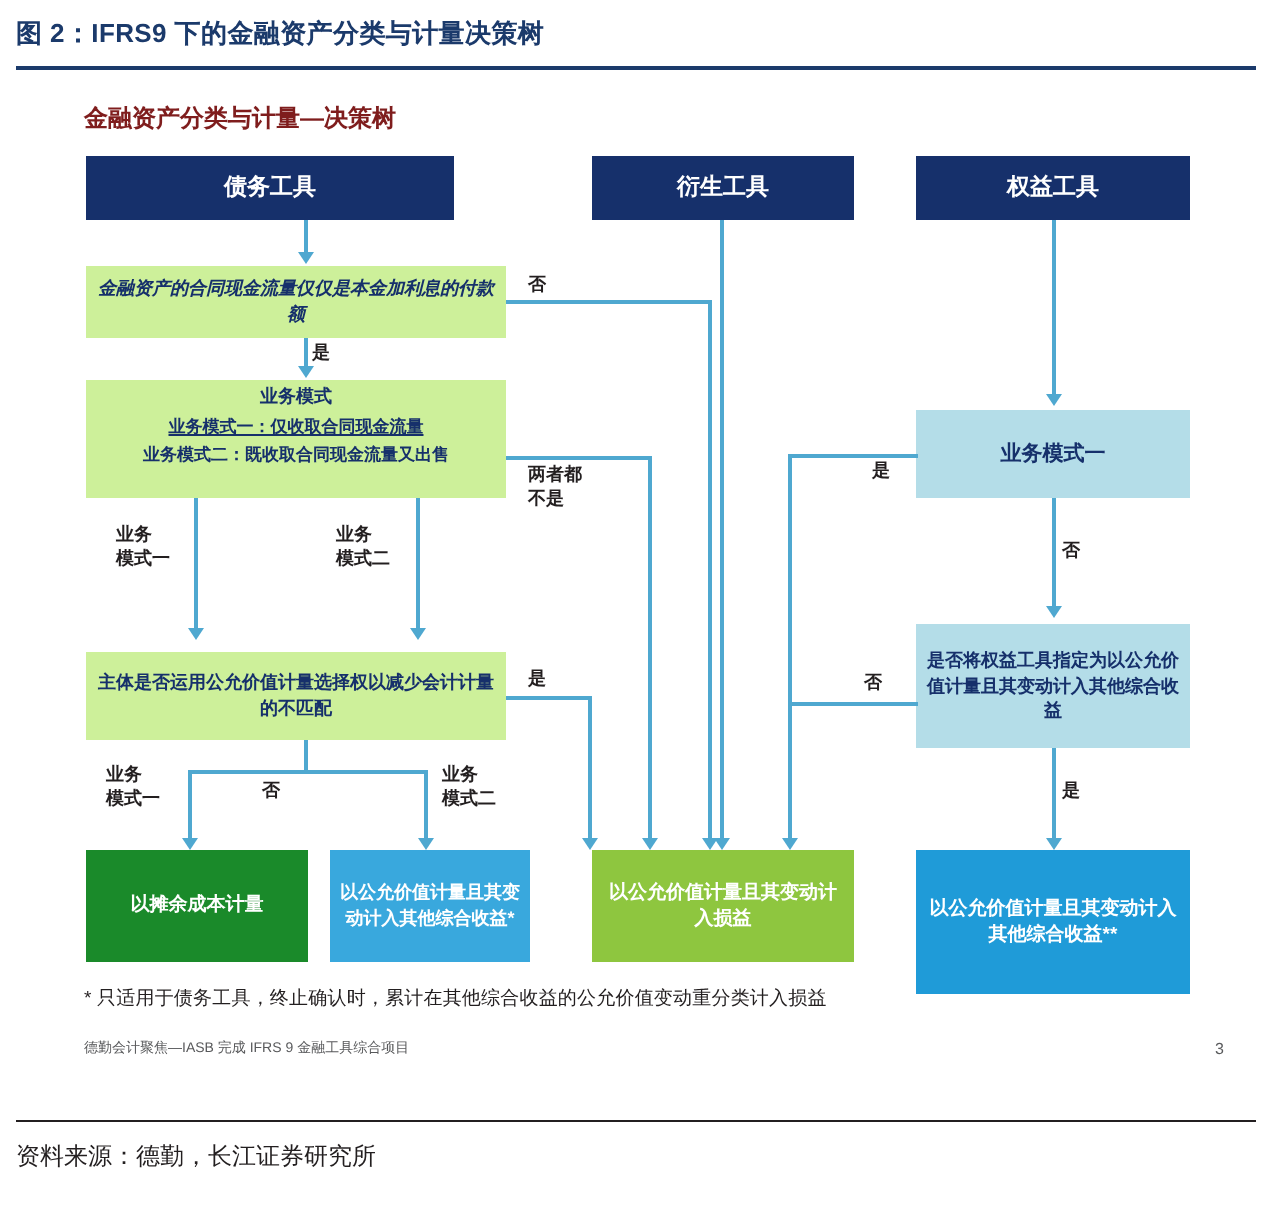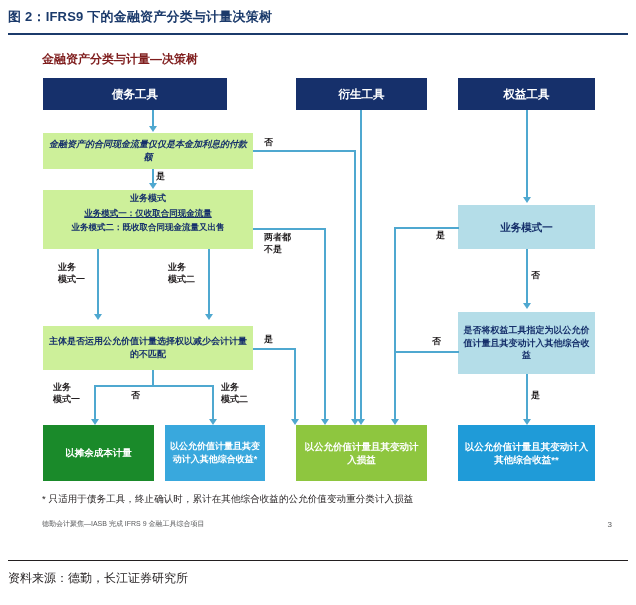--- a/index.html
+++ b/index.html
@@ -120,21 +120,21 @@
   <div class="box cyan" style="left:450px; top:164px; width:137px; height:44px; font-size:10.5px;">业务模式一</div>
 
   <div class="box cyan" style="left:450px; top:271px; width:137px; height:62px; font-size:9px;">是否将权益工具指定为以公允价值计量且其变动计入其他综合收益</div>
 
   <div class="box green" style="left:35px; top:384px; width:111px; height:56px; font-size:9.5px;">以摊余成本计量</div>
 
   <div class="box yellowgreen" style="left:288px; top:384px; width:131px; height:56px; font-size:9.5px;">以公允价值计量且其变动计入损益</div>
 
   <div class="box ltblue" style="left:157px; top:384px; width:100px; height:56px; font-size:9px;">以公允价值计量且其变动计入其他综合收益*</div>
 
-  <div class="box blue" style="left:450px; top:384px; width:137px; height:56px; font-size:9.5px;">以公允价值计量且其变动计入其他综合收益**</div>
+  <div class="box blue" style="left:450px; top:384px; width:137px; height:72px; font-size:9.5px;">以公允价值计量且其变动计入其他综合收益**</div>
 
   <div class="ln v" style="left:144px; top:69px; height:17px;"></div>
   <div class="arrow" style="left:141px; top:85px;"></div>
 
   <div class="ln v" style="left:144px; top:128px; height:15px;"></div>
   <div class="arrow" style="left:141px; top:142px;"></div>
   <div class="lbl" style="left:148px; top:129px;">是</div>
 
   <div class="ln h" style="left:245px; top:109px; width:103px;"></div>
   <div class="ln v" style="left:346px; top:109px; height:272px;"></div>

